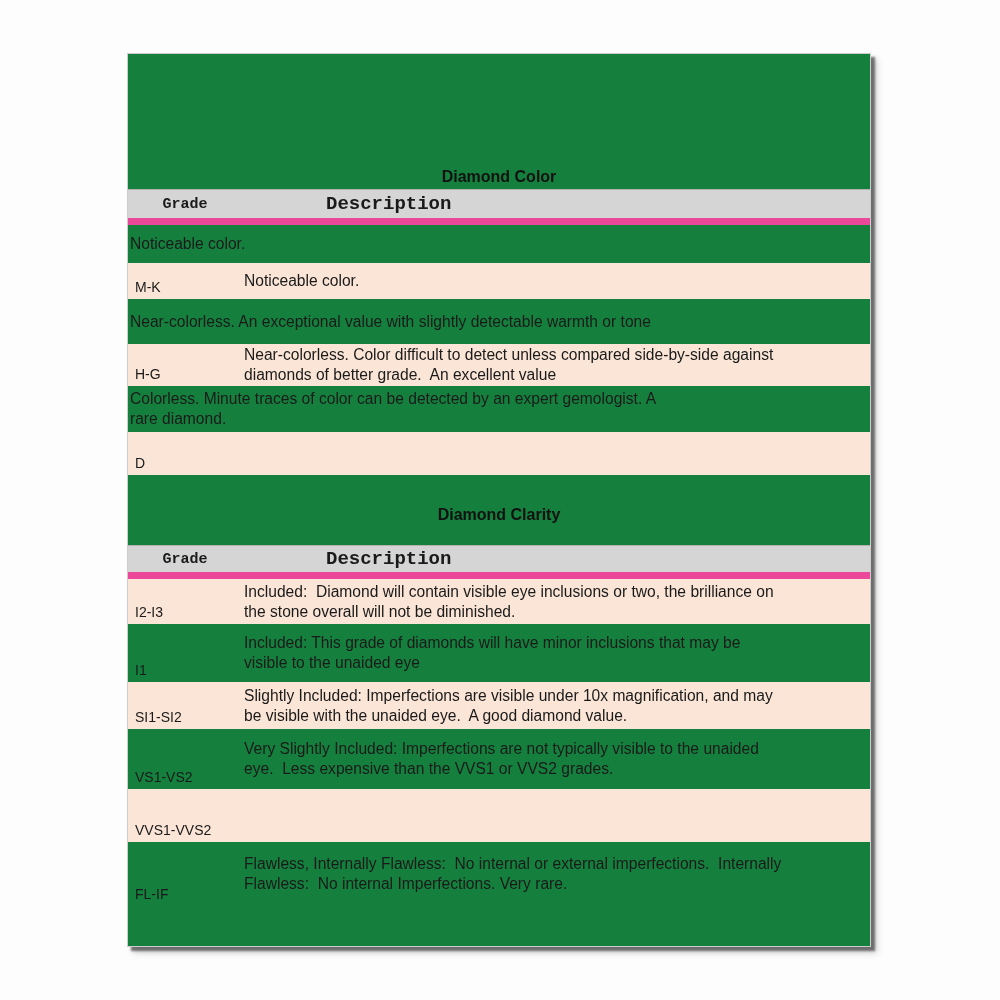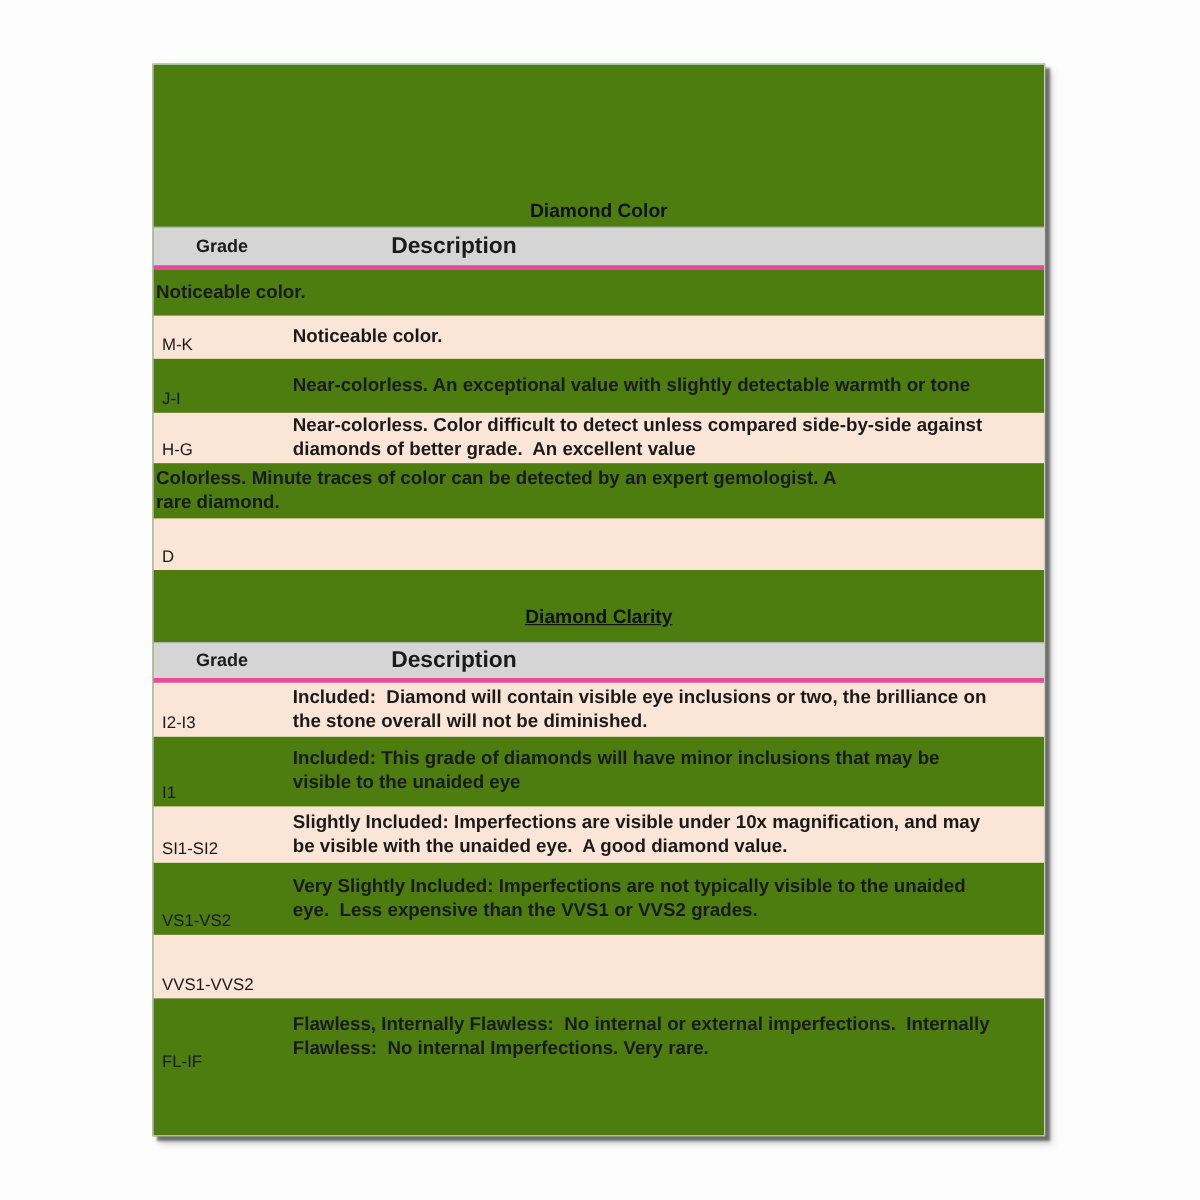--- a/index.html
+++ b/index.html
@@ -1,31 +1,31 @@
 <!DOCTYPE html>
 <html><head>
 <meta charset="utf-8">
 <style>
   * { margin:0; padding:0; box-sizing:border-box; }
   html,body { width:1000px; height:1000px; background:#fdfdfd; font-family:"Liberation Sans", sans-serif; color:#1a1a1a; }
   .page-card {
     position:absolute; left:127px; top:53px; width:744px; height:894px;
-    background:#4d7c0f;
+    background:#15803d;
     border:1px solid #cccccc;
     box-shadow: 4px 4px 2px rgba(70,70,70,0.72), 6px 6px 6px rgba(120,120,120,0.35);
   }
   .table-title {
     text-align:center; font-weight:bold; font-size:16px; line-height:21px; color:#111;
   }
   .title-color   { margin-top:112px; margin-bottom:2px; }
-  .title-clarity { margin-top:29px;  margin-bottom:10px;text-decoration:underline; }
+  .title-clarity { margin-top:29px;  margin-bottom:20px; }
 
   .thead {
     display:flex; background:#d5d5d5;
-    border-top:1px solid #b3b3b3; border-bottom:4px solid #ec4899;
+    border-top:1px solid #b3b3b3; border-bottom:7px solid #ec4899;font-family:Liberation Mono, monospace;
   }
   .thead-color   { height:36px; }
   .thead-clarity { height:34px; }
   .th-grade {
     width:114px; display:flex; align-items:center; justify-content:center;
     font-weight:bold; font-size:15px;
   }
   .th-desc {
     flex:1; display:flex; align-items:center;
     font-weight:bold; font-size:19px; padding-left:84px;
@@ -33,21 +33,21 @@
 
   .trow { display:flex; }
   .trow.shaded { background:#fbe5d6; }
   .cell-grade {
     width:114px; display:flex; align-items:flex-end;
     padding:0 0 4px 7px; font-size:14px;
   }
   .cell-desc {
     flex:1; display:flex; flex-direction:column; justify-content:center;
     padding:1px 2px 1px 2px;
-    font-size:15.6px; line-height:20px; white-space:pre-wrap;font-weight:bold;
+    font-size:15.6px; line-height:20px; white-space:pre-wrap;
   }
 </style>
 </head>
 <body>
 
 <div class="page-card">
 
   <div class="table-title title-color">Diamond Color</div>
 
   <div class="thead thead-color">
@@ -56,21 +56,20 @@
   </div>
 
   <div class="trow" style="min-height:38px">
     <div class="cell-desc">Noticeable color.</div>
   </div>
   <div class="trow shaded" style="min-height:36px">
     <div class="cell-grade">M-K</div>
     <div class="cell-desc">Noticeable color.</div>
   </div>
   <div class="trow" style="min-height:45px">
-    <div class="cell-grade">J-I</div>
     <div class="cell-desc">Near-colorless. An exceptional value with slightly detectable warmth or tone</div>
   </div>
   <div class="trow shaded" style="min-height:40px">
     <div class="cell-grade">H-G</div>
     <div class="cell-desc">Near-colorless. Color difficult to detect unless compared side-by-side against
 diamonds of better grade.  An excellent value</div>
   </div>
   <div class="trow" style="min-height:46px">
     <div class="cell-desc">Colorless. Minute traces of color can be detected by an expert gemologist. A
 rare diamond.</div>

